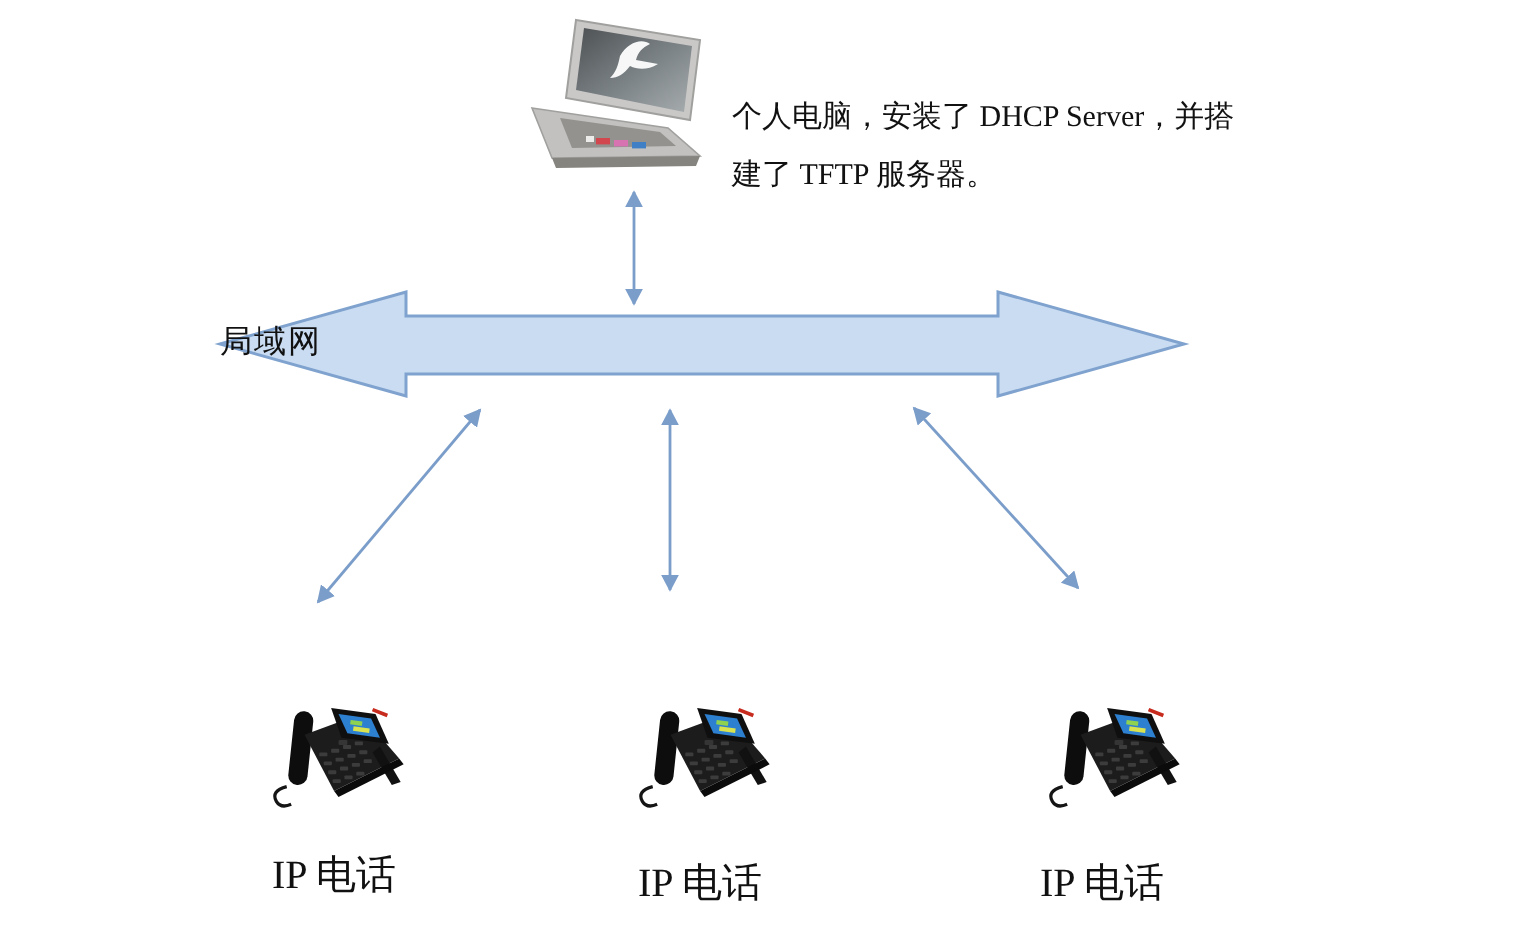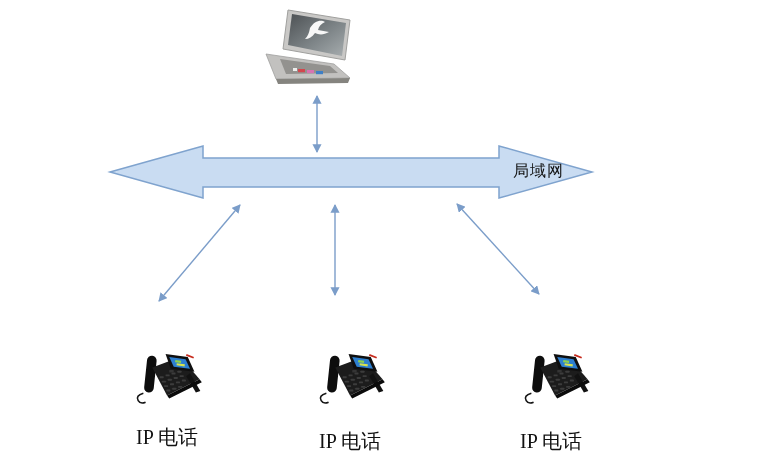--- a/index.html
+++ b/index.html
@@ -8,21 +8,21 @@
     font-family:"Liberation Serif","DejaVu Serif",serif; color:#111;
     overflow:hidden;
   }
   .abs { position:absolute; }
   .overlay { left:0; top:0; }
   .pc-note {
     left:366px; top:45px; width:290px;
     font-size:15px; line-height:29px; white-space:nowrap;
   }
   .lan-label {
-    left:110px; top:161px; width:454px; text-align:right;
+    left:110px; top:161px; width:454px; text-align:left;
     font-size:16px; letter-spacing:1px;
   }
   .phone-label { font-size:20px; white-space:nowrap; }
   .phone-label.p1 { left:136px; top:424px; }
   .phone-label.p2 { left:319px; top:428px; }
   .phone-label.p3 { left:520px; top:428px; }
   svg { display:block; }
 </style>
 </head>
 <body>
@@ -90,20 +90,24 @@
     <line x1="317" y1="96" x2="317" y2="152" stroke="#7B9DC9" stroke-width="1.4" marker-start="url(#ah)" marker-end="url(#ah)"></line>
     <line x1="240" y1="205" x2="159" y2="301" stroke="#7B9DC9" stroke-width="1.4" marker-start="url(#ah)" marker-end="url(#ah)"></line>
     <line x1="335" y1="205" x2="335" y2="295" stroke="#7B9DC9" stroke-width="1.4" marker-start="url(#ah)" marker-end="url(#ah)"></line>
     <line x1="457" y1="204" x2="539" y2="294" stroke="#7B9DC9" stroke-width="1.4" marker-start="url(#ah)" marker-end="url(#ah)"></line>
   </svg>
 
   <svg class="abs" style="left:260px; top:8px;" width="96" height="78" viewBox="0 0 96 78">
     <use href="#laptop"></use>
   </svg>
 
+  <div class="abs pc-note">
+    <div>个人电脑，安装了 DHCP Server，并搭</div>
+    <div>建了 TFTP 服务器。</div>
+  </div>
 
   <div class="abs lan-label">局域网</div>
 
   <svg class="abs" style="left:133px; top:348px;" width="74" height="58" viewBox="0 0 100 78">
     <use href="#ip-phone"></use>
   </svg>
   <svg class="abs" style="left:316px; top:348px;" width="74" height="58" viewBox="0 0 100 78">
     <use href="#ip-phone"></use>
   </svg>
   <svg class="abs" style="left:521px; top:348px;" width="74" height="58" viewBox="0 0 100 78">

